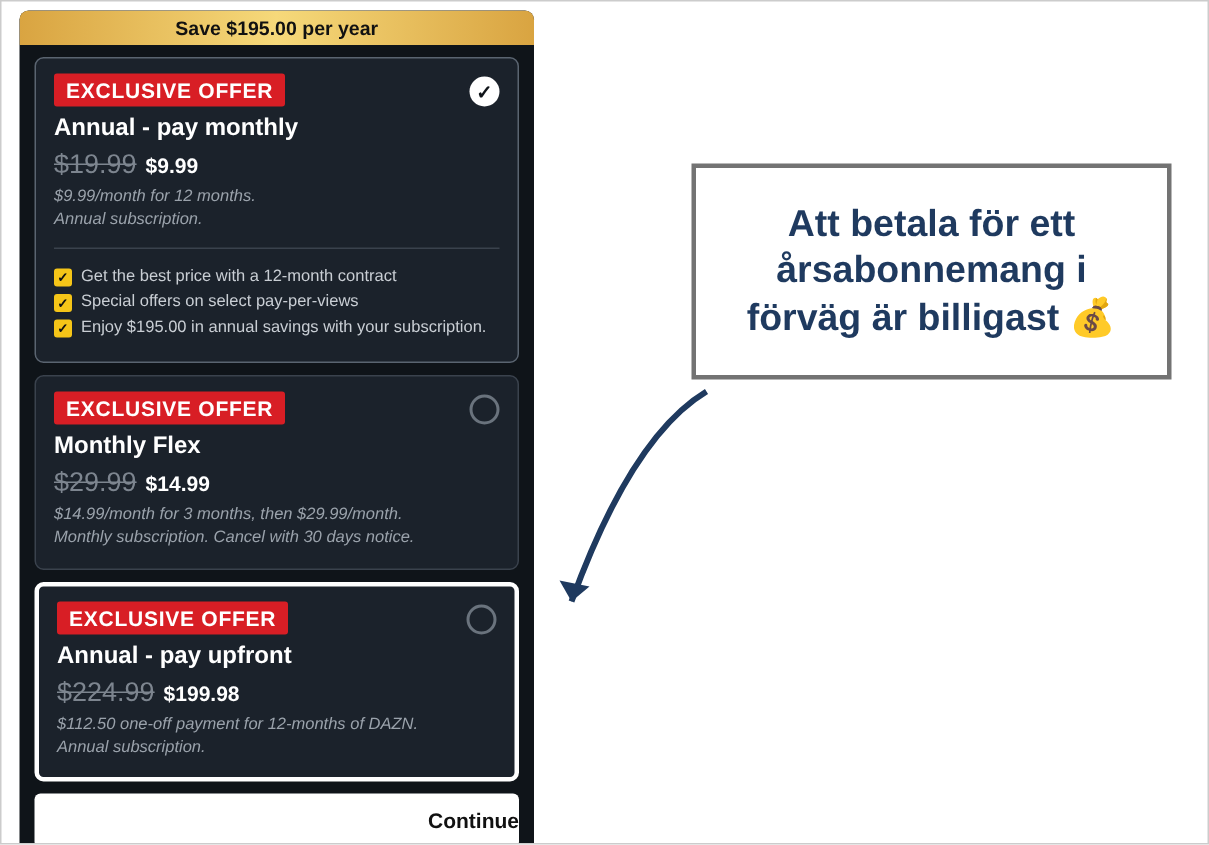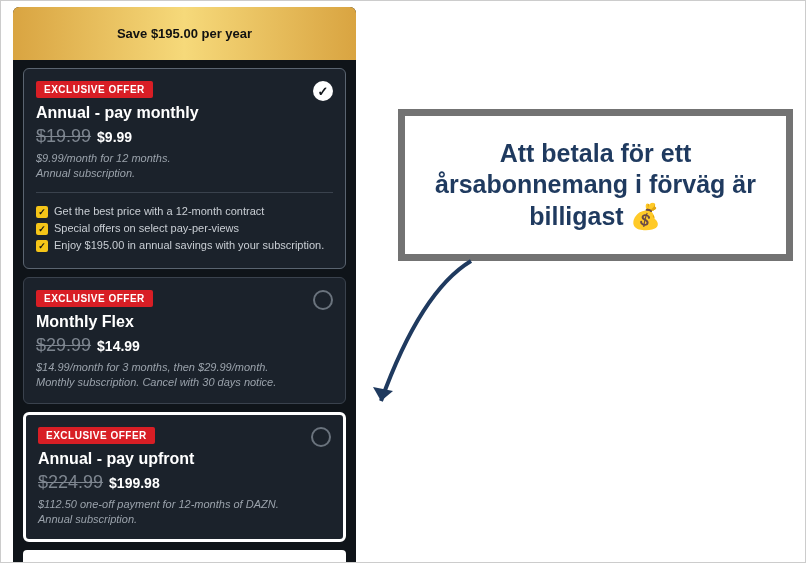--- a/index.html
+++ b/index.html
@@ -20,42 +20,42 @@
     border-radius: 6px;
     overflow: hidden;
     padding-bottom: 10px;
   }
   .save-banner {
     background: linear-gradient(90deg,#d9a441,#f6d97a,#d9a441);
     color: #111;
     text-align: center;
     font-weight: 700;
     font-size: 13px;
-    padding: 19px 0;
+    padding: 4px 0;
   }
   .plan-card {
     margin: 8px 10px;
     background: #1b222b;
     border: 1px solid #3a424d;
     border-radius: 6px;
     padding: 10px 12px 12px 12px;
     position: relative;
     color: #d4d8dd;
   }
   .plan-card.highlighted {
     border: 3px solid #fff;
   }
   .plan-card.selected {
     border: 1px solid #5a6470;
   }
   .badge {
     display: inline-block;
     background: #d81e25;
     color: #fff;
-    font-size: 10px;
+    font-size: 14px;
     font-weight: 700;
     letter-spacing: 0.5px;
     padding: 3px 8px;
     border-radius: 2px;
     margin-bottom: 6px;
   }
   .plan-title {
     color: #fff;
     font-size: 16px;
     font-weight: 700;
@@ -135,24 +135,24 @@
     color: #111;
     text-align: right;
     font-weight: 700;
     font-size: 14px;
     padding: 10px 0;
     border-radius: 4px;
     cursor: pointer;
   }
   .callout {
     position: absolute;
-    right: 12px;
+    right: 24px;
     top: 108px;
-    width: 395px;
-    border: 7px solid #737373;
+    width: 320px;
+    border: 3px solid #737373;
     background: #fff;
     padding: 22px 20px;
     text-align: center;
     color: #1f3a5f;
     font-size: 25px;
     font-weight: 700;
     line-height: 1.25;
   }
   .arrow {
     position: absolute;

